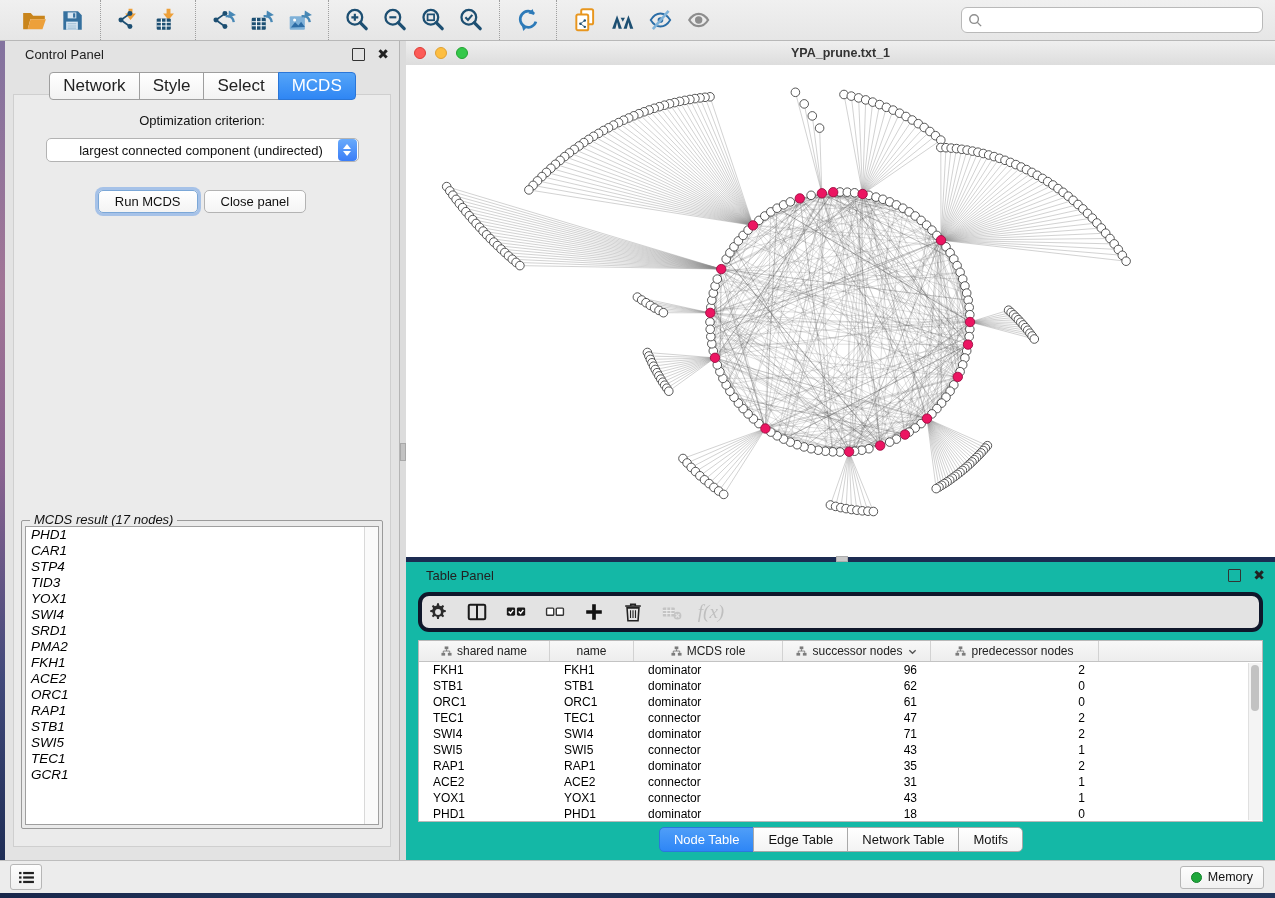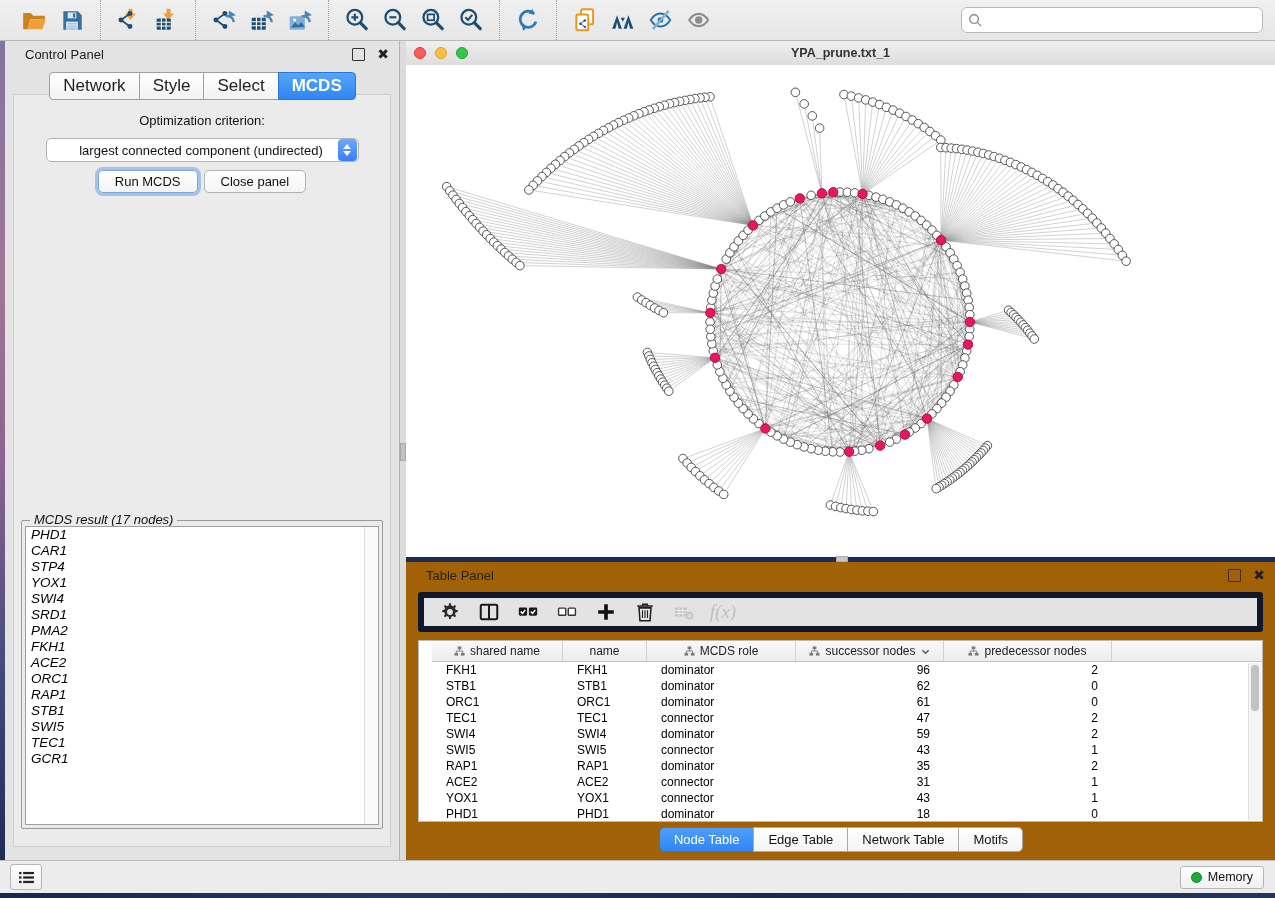--- a/index.html
+++ b/index.html
@@ -33,33 +33,33 @@
     background:#e3e3e3;border-right:1px solid #b5b5b5;box-sizing:border-box;}
   .panel-titlebar{height:27px;display:flex;align-items:center;padding:0 10px;margin-left:10px;}
   .panel-title{font-size:13px;color:#222;}
   .panel-title-spacer{flex:1;}
   .float-btn{width:11px;height:11px;border:1.6px solid #333;border-radius:1px;margin-right:12px;}
   .close-btn{font-size:14px;font-weight:bold;color:#222;line-height:11px;}
   .cp-tabs{display:flex;justify-content:center;margin-top:4px;position:relative;z-index:2;}
   .cp-tab{padding:3px 13px;background:linear-gradient(#fff,#f2f2f2);border:1px solid #9e9e9e;
     font-size:17px;color:#222;margin-right:-1px;}
   .cp-tab:first-child{border-radius:4px 0 0 4px;}
-  .cp-tab:last-child{border-radius:0 4px 4px 0;font-weight:bold;}
+  .cp-tab:last-child{border-radius:0 4px 4px 0;}
   .cp-tab.active{background:linear-gradient(#55a5f8,#2f86f4);color:#fff;border-color:#2a76d8;}
   .cp-content{position:absolute;left:8px;right:8px;top:53px;bottom:13px;
     background:#ebebeb;border:1px solid #cfcfcf;border-radius:0;}
   .opt-label{text-align:center;margin-top:18px;font-size:13px;color:#111;}
   .dropdown{position:relative;margin:10px auto 0;width:313px;height:24px;background:#fff;
     border:1px solid #b3b3b3;border-radius:5px;display:flex;align-items:center;box-sizing:border-box;}
   .dropdown .dd-text{flex:1;text-align:center;font-size:13px;color:#111;padding-left:18px;}
   .dd-stepper{width:19px;height:22px;border-radius:4px;margin-right:1px;
     background:linear-gradient(#68aafb,#3b7df7);display:flex;flex-direction:column;align-items:center;justify-content:center;gap:2px;flex:none;}
   .dd-stepper .up{width:0;height:0;border-left:4px solid transparent;border-right:4px solid transparent;border-bottom:5px solid #fff;}
   .dd-stepper .down{width:0;height:0;border-left:4px solid transparent;border-right:4px solid transparent;border-top:5px solid #fff;}
-  .btn-row{display:flex;justify-content:center;gap:6px;margin-top:8px;}
+  .btn-row{display:flex;justify-content:center;gap:6px;margin-top:28px;}
   .mac-btn{height:23px;padding:0 16px;background:linear-gradient(#ffffff,#f4f4f4);
     border:1px solid #b3b3b3;border-radius:5px;font:13px "Liberation Sans",sans-serif;color:#111;}
   .mac-btn.focused{border:1px solid #7ba7d7;box-shadow:0 0 0 3px rgba(110,160,230,.55);}
   .groupbox{position:absolute;left:7px;right:7px;top:425px;bottom:17px;border:1px solid #9a9a9a;border-radius:2px;font-style:italic;}
   .groupbox-legend{position:absolute;top:-9px;left:8px;background:#ebebeb;padding:0 4px;font-size:13px;color:#111;}
   .mcds-list{position:absolute;left:3px;right:3px;top:5px;bottom:3px;background:#fff;border:1px solid #9f9f9f;overflow:hidden;}
   .mcds-scroll{position:absolute;top:0;right:0;bottom:0;width:13px;background:#fafafa;border-left:1px solid #d9d9d9;}
   .mcds-item{font-size:13.5px;line-height:16px;padding-left:5px;color:#000;}
 
   
@@ -74,28 +74,28 @@
   .traffic{display:flex;gap:9px;margin-left:8px;}
   .light{width:12px;height:12px;border-radius:50%;box-sizing:border-box;}
   .light.red{background:#fc5b57;border:1px solid #dd3e37;}
   .light.yellow{background:#fdbe41;border:1px solid #dfa133;}
   .light.green{background:#34c84a;border:1px solid #23a332;}
   .net-title{position:absolute;left:0;right:0;text-align:center;font-size:12.5px;font-weight:bold;color:#333;}
   .net-canvas{position:absolute;left:0;top:24px;right:0;bottom:0;background:#ffffff;}
   .net-canvas svg{display:block;width:100%;height:100%;}
 
   
-  .table-panel{position:absolute;left:406px;top:562px;width:869px;height:298px;background:#a16207;}
+  .table-panel{position:absolute;left:406px;top:562px;width:869px;height:298px;background:#14b8a6;}
   .tp-toolbar{position:absolute;left:12px;right:12px;top:30px;height:40px;background:#e3e3e3;
-    border:6px solid #0f172a;border-radius:3px;display:flex;align-items:center;padding-left:10px;box-sizing:border-box;gap:7px;}
+    border:4px solid #0f172a;border-radius:11px;display:flex;align-items:center;box-sizing:border-box;gap:7px;}
   .tp-icon{width:32px;height:30px;display:flex;align-items:center;justify-content:center;}
   .tp-icon svg{width:22px;height:22px;}
   .tp-icon.disabled{opacity:.42;}
   .fx{font-family:"Liberation Serif","DejaVu Serif",serif;font-style:italic;font-size:19px;color:#8e8e8e;}
-  .tp-table{position:absolute;left:12px;right:12px;top:78px;bottom:38px;background:#fff;border:1px solid #b9b9b9;overflow:hidden;padding-left:13px;}
+  .tp-table{position:absolute;left:12px;right:12px;top:78px;bottom:38px;background:#fff;border:1px solid #b9b9b9;overflow:hidden;}
   .tp-header{display:flex;height:21px;background:linear-gradient(#f8f8f8,#ededed);border-bottom:1px solid #c3c3c3;box-sizing:border-box;}
   .tp-hcell{display:flex;align-items:center;justify-content:center;gap:5px;font-size:12px;color:#222;
     border-right:1px solid #d2d2d2;box-sizing:border-box;height:100%;}
   .tp-hcell svg{width:11px;height:11px;flex:none;}
   .tp-rows{position:relative;}
   .tp-row{display:flex;height:16px;align-items:center;}
   .tp-cell{font-size:12px;color:#000;box-sizing:border-box;padding-left:14px;overflow:hidden;white-space:nowrap;}
   .tp-cell.num{text-align:right;padding-right:14px;padding-left:0;}
   .tp-scroll{position:absolute;top:22px;right:1px;bottom:1px;width:12px;background:#f4f4f4;border-left:1px solid #e0e0e0;}
   .tp-thumb{position:absolute;top:2px;left:1.5px;width:8px;height:46px;background:#c2c2c2;border-radius:4px;}
@@ -302,20 +302,21 @@
       <button class="mac-btn focused">Run MCDS</button>
       <button class="mac-btn">Close panel</button>
     </div>
     <div class="groupbox">
       <span class="groupbox-legend">MCDS result (17 nodes)</span>
       <div class="mcds-list" id="mcds-list">
         <div class="mcds-scroll"></div>
       <div class="mcds-item">PHD1</div>
           <div class="mcds-item">CAR1</div>
           <div class="mcds-item">STP4</div>
+          <div class="mcds-item">TID3</div>
           <div class="mcds-item">YOX1</div>
           <div class="mcds-item">SWI4</div>
           <div class="mcds-item">SRD1</div>
           <div class="mcds-item">PMA2</div>
           <div class="mcds-item">FKH1</div>
           <div class="mcds-item">ACE2</div>
           <div class="mcds-item">ORC1</div>
           <div class="mcds-item">RAP1</div>
           <div class="mcds-item">STB1</div>
           <div class="mcds-item">SWI5</div>
@@ -1404,21 +1405,21 @@
           <div class="tp-cell" style="width: 131px;">TEC1</div>
           <div class="tp-cell" style="width: 84px;">TEC1</div>
           <div class="tp-cell" style="width: 149px;">connector</div>
           <div class="tp-cell num" style="width: 148px;">47</div>
           <div class="tp-cell num" style="width: 168px;">2</div>
         </div>
         <div class="tp-row">
           <div class="tp-cell" style="width: 131px;">SWI4</div>
           <div class="tp-cell" style="width: 84px;">SWI4</div>
           <div class="tp-cell" style="width: 149px;">dominator</div>
-          <div class="tp-cell num" style="width: 148px;">59</div>
+          <div class="tp-cell num" style="width: 148px;">71</div>
           <div class="tp-cell num" style="width: 168px;">2</div>
         </div>
         <div class="tp-row">
           <div class="tp-cell" style="width: 131px;">SWI5</div>
           <div class="tp-cell" style="width: 84px;">SWI5</div>
           <div class="tp-cell" style="width: 149px;">connector</div>
           <div class="tp-cell num" style="width: 148px;">43</div>
           <div class="tp-cell num" style="width: 168px;">1</div>
         </div>
         <div class="tp-row">

